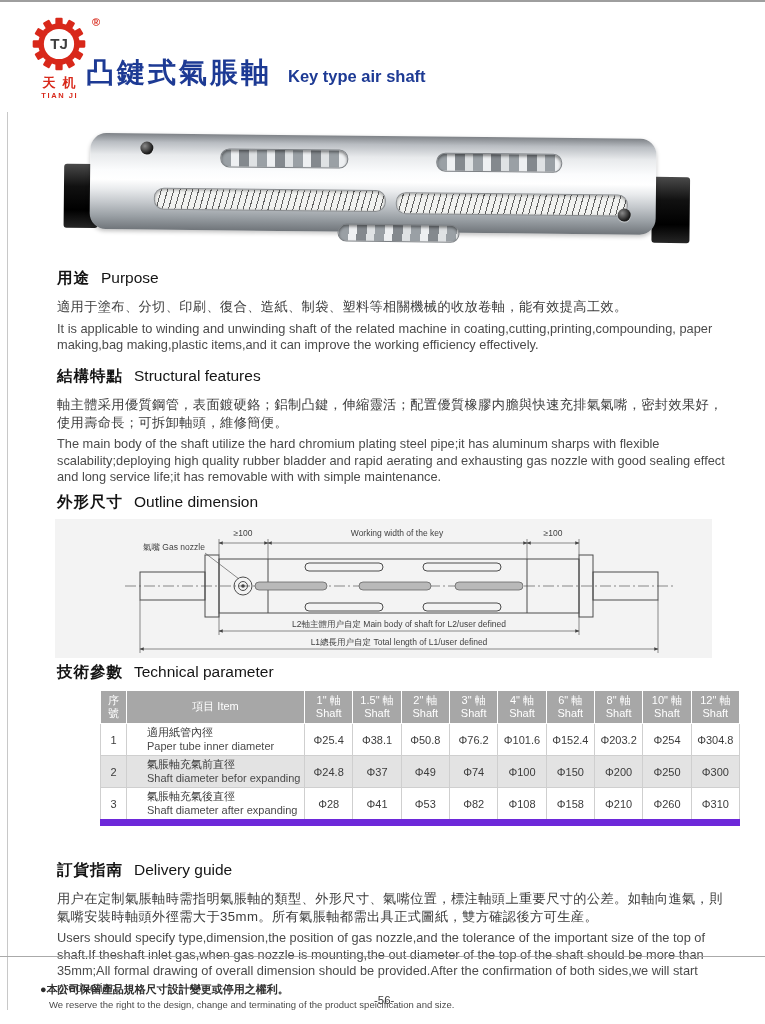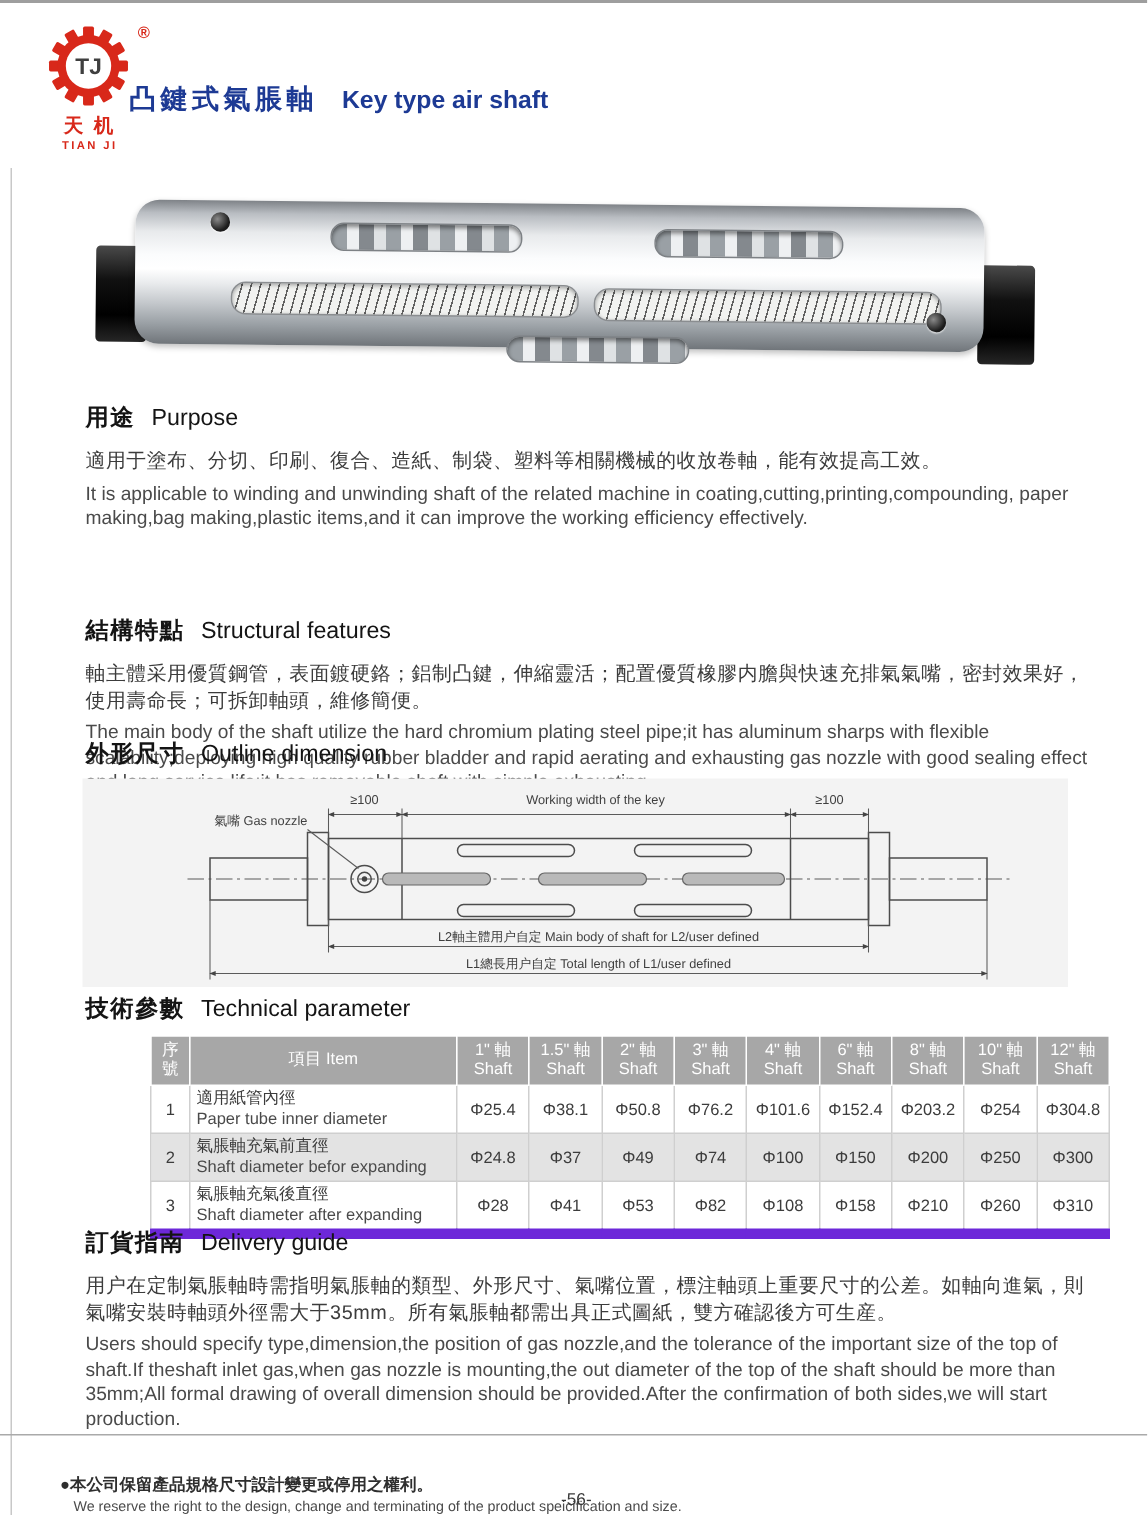--- a/index.html
+++ b/index.html
@@ -7,21 +7,21 @@
         font-family:"Liberation Sans",sans-serif;color:#3c3c3c;}
   .top-rule{position:absolute;left:0;top:0;width:765px;height:2px;background:#9e9e9e;}
   .left-rule{position:absolute;left:7px;top:112px;width:1px;height:898px;background:#aaa;opacity:.65;}
 
   
   .logo{position:absolute;left:24px;top:16px;width:70px;text-align:center;}
   .logo .reg{position:absolute;right:-6px;top:0;color:#d8281a;font-size:11px;font-weight:bold;}
   .logo-cn{font-size:13px;font-weight:bold;color:#d8281a;letter-spacing:7px;margin-left:7px;line-height:1.05;font-family:"Liberation Serif",serif;}
   .logo-en{font-size:7.5px;font-weight:bold;color:#d8281a;letter-spacing:1.6px;margin-left:1.6px;margin-top:1px;}
   .title{position:absolute;left:86px;top:54px;display:flex;align-items:baseline;white-space:nowrap;}
-  .title-cn{font-size:18px;font-weight:bold;color:#1d3a94;letter-spacing:3px;}
+  .title-cn{font-size:28px;font-weight:bold;color:#1d3a94;letter-spacing:3px;}
   .title-en{font-size:16.5px;font-weight:bold;color:#1d3a94;margin-left:16px;}
 
   
   .photo{position:absolute;left:8px;top:110px;width:750px;height:152px;}
   .shaft-rot{position:absolute;inset:0;transform:rotate(.6deg);}
   .cap{position:absolute;background:linear-gradient(180deg,#4a4a4a,#111 35%,#000 72%,#262626);border-radius:3px;z-index:0;}
   .cap-l{left:56px;top:57px;width:34px;height:64px;}
   .cap-r{left:644px;top:64px;width:38px;height:66px;}
   .sbody{position:absolute;left:82px;top:26px;width:566px;height:96px;border-radius:16px;z-index:1;
     background:linear-gradient(180deg,#7e8287 0%,#b9bdc2 9%,#e8eaec 22%,#fbfcfd 38%,#ffffff 48%,#e9ebed 58%,#c3c7cb 72%,#9aa0a5 86%,#70757a 100%);
@@ -43,42 +43,42 @@
   .h2{left:610px;top:96px;}
 
   
   .sec{position:absolute;left:57px;width:672px;}
   .sec-head{display:flex;align-items:baseline;color:#141414;margin:0 0 9px 0;}
   .sec-head .cn{font-size:15.5px;font-weight:bold;letter-spacing:1px;}
   .sec-head .en{font-size:15.5px;font-weight:normal;margin-left:11px;}
   .p-cn{font-size:13.2px;line-height:1.33;color:#3c3c3c;margin:0 0 5px 0;letter-spacing:.4px;}
   .p-en{font-size:12.8px;line-height:1.3;color:#4a4a4a;margin:0;}
   #sec-purpose{top:268px;}
-  #sec-features{top:366px;margin-top:44px;}
+  #sec-features{top:366px;}
   #sec-outline{top:492px;}
   #sec-params{top:662px;}
-  #sec-delivery{top:818px;}
+  #sec-delivery{top:860px;}
 
   
   .diagram{position:absolute;left:55px;top:519px;width:657px;height:139px;background:#f3f3f3;}
   .diagram svg{display:block;width:100%;height:100%;}
   svg text{font-family:"Liberation Sans",sans-serif;fill:#3f3f3f;}
   .dline{stroke:#4c4c4c;stroke-width:1;fill:none;}
   .dthin{stroke:#5a5a5a;stroke-width:.7;fill:none;}
 
   
   .ptable{position:absolute;left:100px;top:690px;width:640px;border-collapse:collapse;table-layout:fixed;
     border-top:1px solid #adadad;border-bottom:7px solid #6d28d9;}
   .ptable th{background:#a7a7a7;color:#fff;font-weight:normal;font-size:11px;line-height:1.2;
     border:1px solid #fff;height:30px;padding:1px 2px;text-align:center;}
   .ptable th.hno{padding:1px 7px;}
   .ptable td{font-size:11px;height:29px;text-align:center;color:#3c3c3c;
     border-right:1px solid #cfcfcf;border-left:1px solid #cfcfcf;border-bottom:1px solid #cfcfcf;padding:1px 2px;}
   .ptable tr.alt td{background:#e3e3e3;}
-  .ptable td.citem{text-align:left;padding-left:4px;line-height:1.2;}
+  .ptable td.citem{text-align:left;padding-left:20px;line-height:1.2;}
   .ptable .ien{color:#4a4a4a;}
 
   
   .foot-rule{position:absolute;left:0;top:956px;width:765px;height:1px;background:#aaa;}
   .footer{position:absolute;left:40px;top:982px;width:680px;}
   .foot-cn{font-size:11px;font-weight:bold;color:#2e2e2e;margin:0 0 2px 0;}
   .foot-en{font-size:9.5px;color:#4a4a4a;margin:0 0 0 9px;}
   .pageno{position:absolute;left:374px;top:994px;font-size:11.5px;color:#3a3a3a;}
 </style>
 </head>
@@ -140,21 +140,21 @@
     <p class="p-cn">適用于塗布、分切、印刷、復合、造紙、制袋、塑料等相關機械的收放卷軸，能有效提高工效。</p>
     <p class="p-en">It is applicable to winding and unwinding shaft of the related machine in coating,cutting,printing,compounding, paper making,bag making,plastic items,and it can improve the working efficiency effectively.</p>
   </div>
 
   <div class="sec" id="sec-features">
     <div class="sec-head">
       <span class="cn">結構特點</span>
       <span class="en">Structural features</span>
     </div>
     <p class="p-cn">軸主體采用優質鋼管，表面鍍硬鉻；鋁制凸鍵，伸縮靈活；配置優質橡膠内膽與快速充排氣氣嘴，密封效果好，使用壽命長；可拆卸軸頭，維修簡便。</p>
-    <p class="p-en">The main body of the shaft utilize the hard chromium plating steel pipe;it has aluminum sharps with flexible scalability;deploying high quality rubber bladder and rapid aerating and exhausting gas nozzle with good sealing effect and long service life;it has removable shaft with simple exhausting.</p>
+    <p class="p-en">The main body of the shaft utilize the hard chromium plating steel pipe;it has aluminum sharps with flexible scalability;deploying high quality rubber bladder and rapid aerating and exhausting gas nozzle with good sealing effect and long service life;it has removable with with simple maintenance.</p>
   </div>
 
   <div class="sec" id="sec-outline">
     <div class="sec-head">
       <span class="cn">外形尺寸</span>
       <span class="en">Outline dimension</span>
     </div>
   </div>
 
   <div class="diagram">

